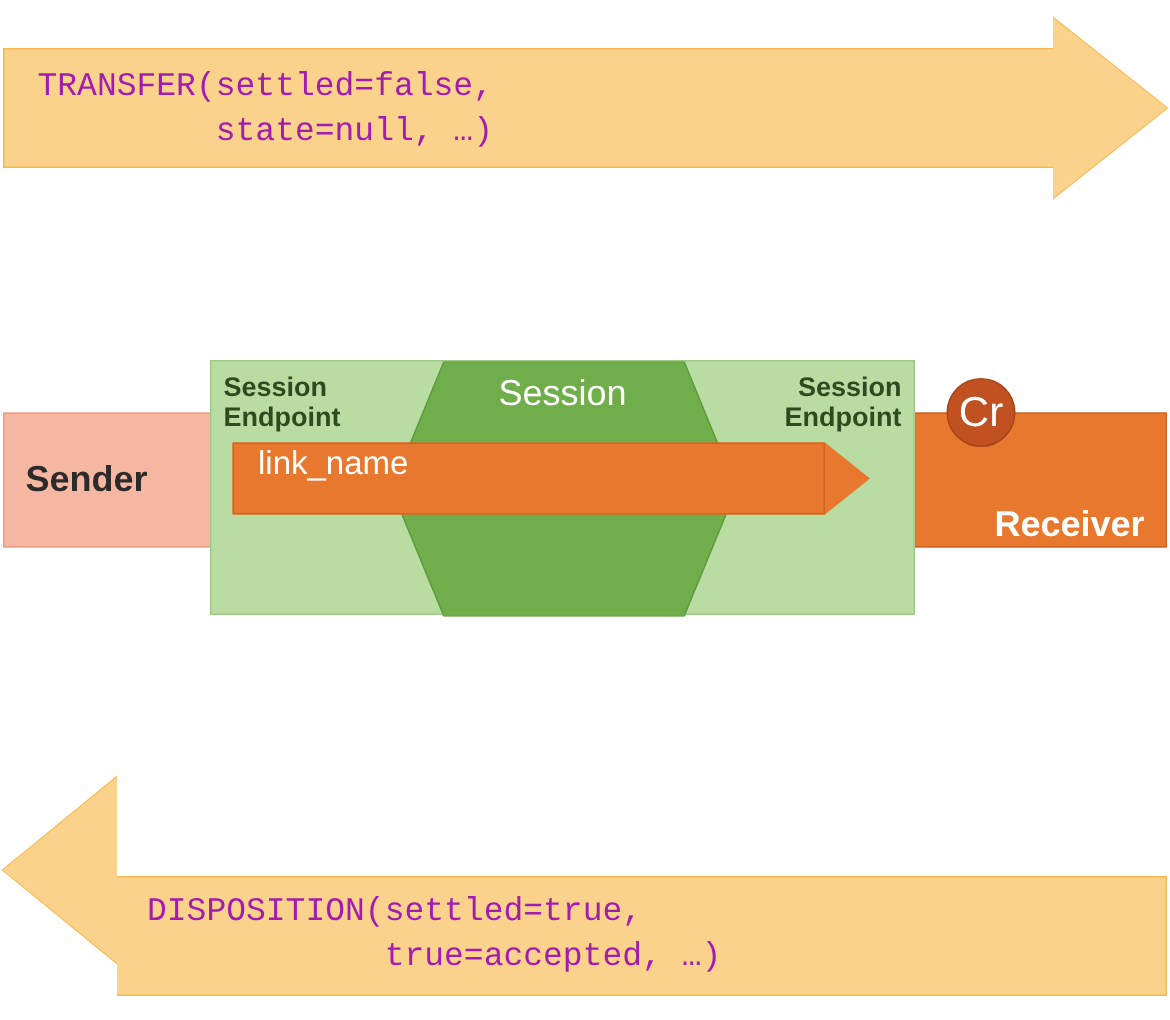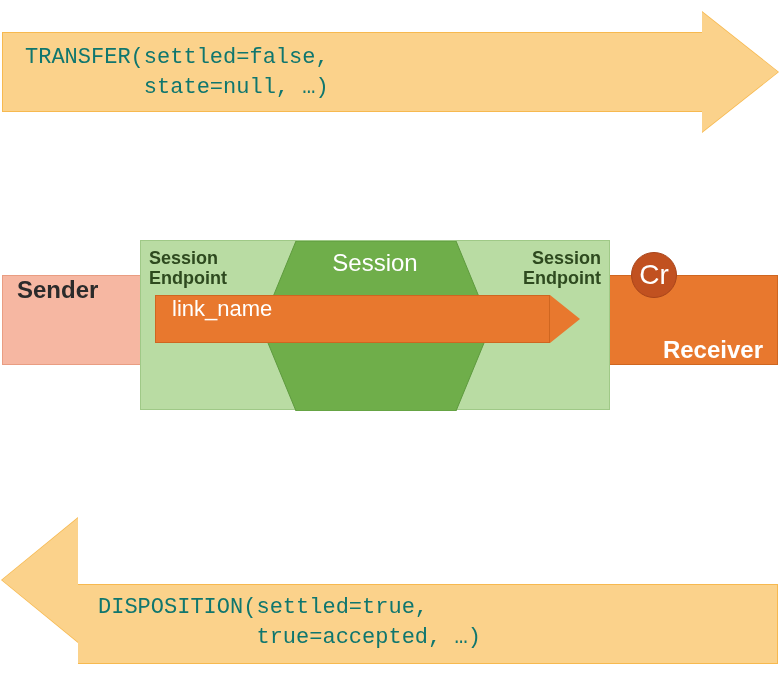--- a/index.html
+++ b/index.html
@@ -51,21 +51,21 @@
     width: 0;
     height: 0;
     border-top: 61px solid transparent;
     border-bottom: 61px solid transparent;
     border-left: 77px solid #f7b94f;
     z-index: -1;
   }
   .arrow-text {
     font-family: Consolas, "Courier New", monospace;
     font-size: 22px;
-    color: #0f766e;
+    color: #a21caf;
     line-height: 1.35;
     white-space: pre;
   }
 
   
   .middle {
     position: absolute;
     top: 240px;
     left: 0;
     width: 780px;
@@ -73,20 +73,21 @@
   }
   .sender-box {
     position: absolute;
     left: 2px;
     top: 35px;
     width: 150px;
     height: 90px;
     background: #f6b7a2;
     border: 1px solid #e99d82;
     display: flex;
+    align-items: center;
     justify-content: flex-start;
     padding-left: 14px;
   }
   .sender-label {
     font-weight: 700;
     font-size: 24px;
     color: #2b2b2b;
   }
   .receiver-box {
     position: absolute;

